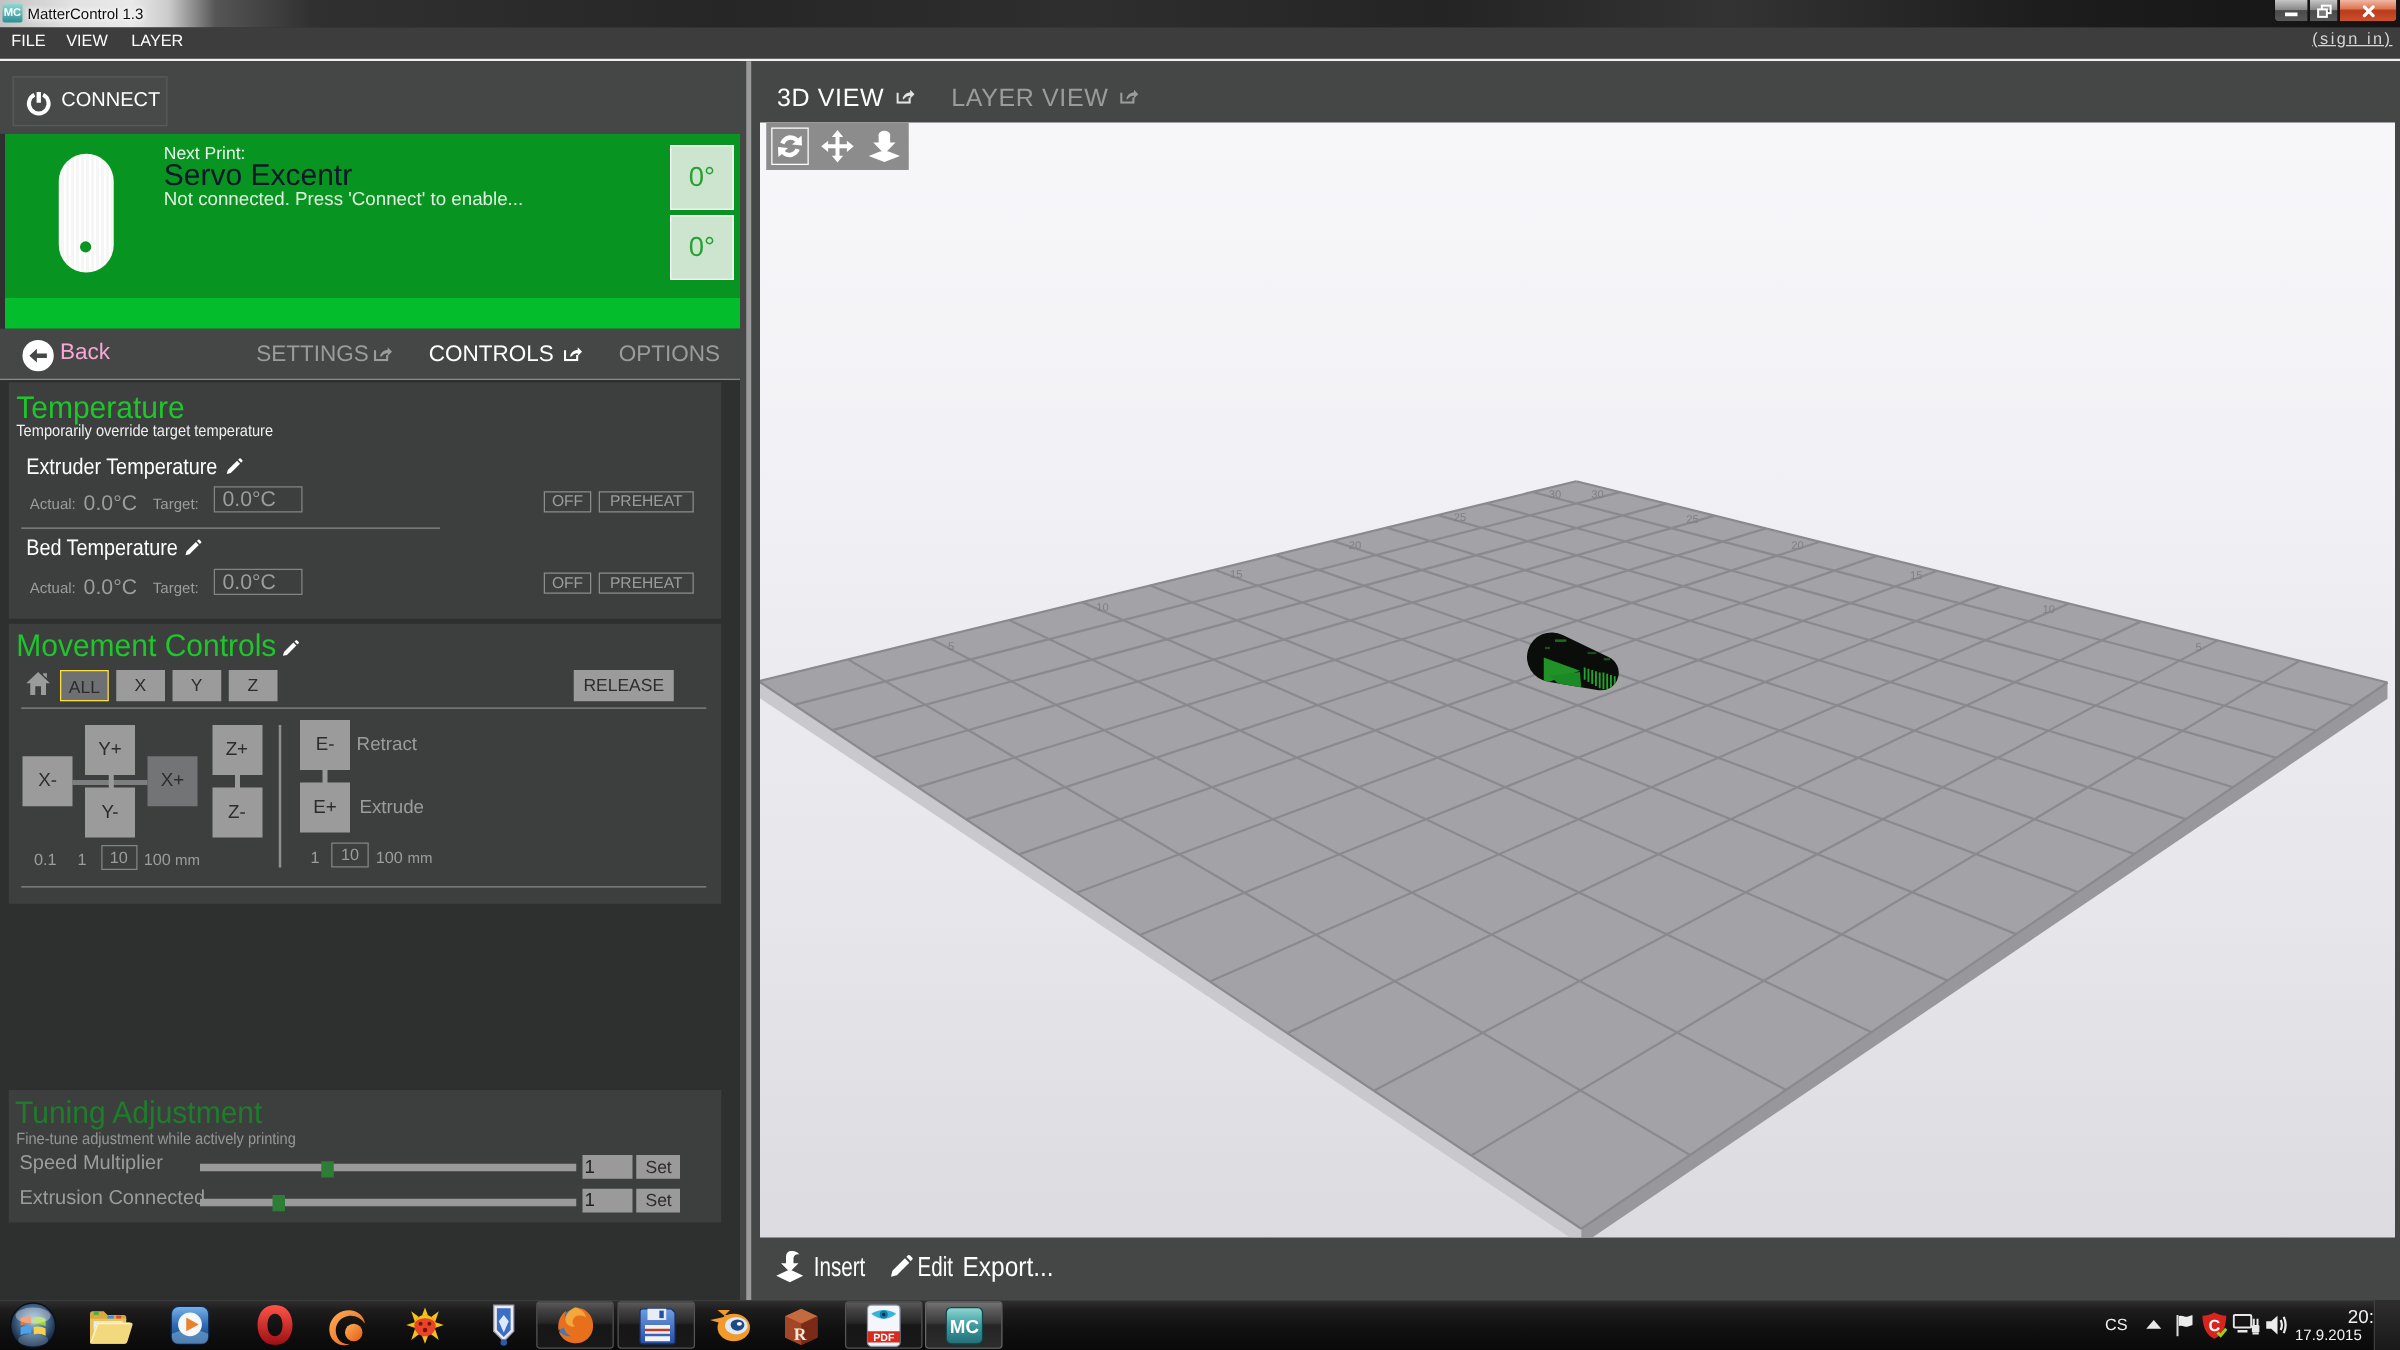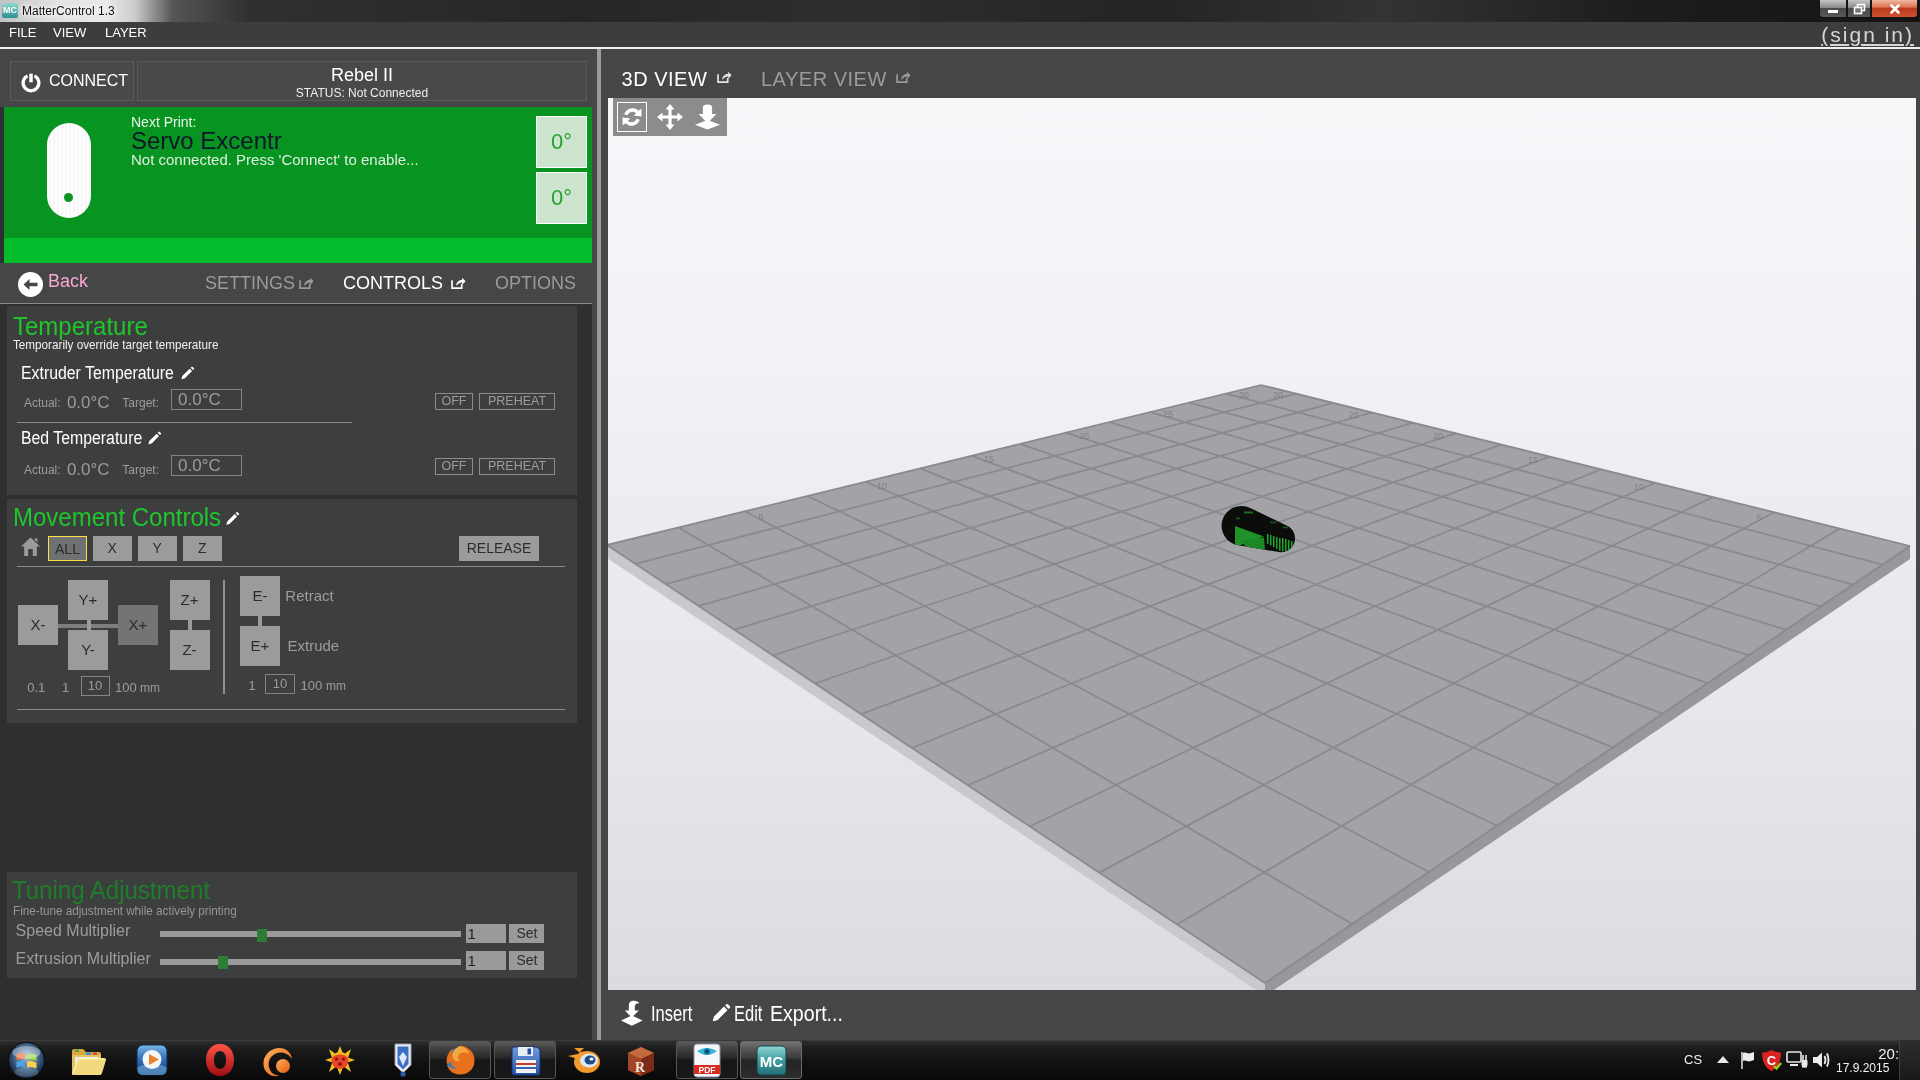--- a/index.html
+++ b/index.html
@@ -18,21 +18,21 @@
 #winbtns{position:absolute;right:2px;top:0;height:18px;display:flex}
 #winbtns .wb{height:18px;border:1px solid #141414;border-top:none;position:relative;
  background:linear-gradient(180deg,#c6c6c6 0%,#898989 45%,#4a4a4a 50%,#585858 100%)}
 #winbtns .wb.min{width:28px;border-radius:0 0 0 4px}
 #winbtns .wb.res{width:24px}
 #winbtns .wb.cls{width:47px;border-radius:0 0 4px 0;
  background:linear-gradient(180deg,#f0b7a4 0%,#dd7853 40%,#bb3a1c 50%,#ca512e 100%)}
 #winbtns .g{position:absolute;left:0;top:0;width:100%;height:100%;display:flex;align-items:center;justify-content:center}
 #menubar{position:absolute;left:0;top:22px;width:1920px;height:25px;background:#3d3d3d}
 #menubar .mi{position:absolute;top:25px;font-size:13px;color:#fff}
-#signin{position:absolute;right:6px;top:25px;font-size:21px;letter-spacing:2px;color:#d6d6d6;text-decoration:underline}
+#signin{position:absolute;right:6px;top:25px;font-size:13px;letter-spacing:2px;color:#d6d6d6;text-decoration:underline}
 #menuline{position:absolute;left:0;top:47px;width:1920px;height:2px;background:#f0f0f0}
 #leftpanel{position:absolute;left:0;top:49px;width:592px;height:991px;background:#2e3030}
 #lp-top{position:absolute;left:0;top:0;width:592px;height:58px;background:#454747}
 .btn-connect{position:absolute;left:10px;top:12px;width:124px;height:40px;background:#484a4a;border:1px solid #595b5b;color:#fff}
 .btn-connect .tx{position:absolute;left:38px;top:10px;font-size:16px}
 #printerbox{position:absolute;left:137px;top:12px;width:450px;height:40px;background:#484a4a;border:1px solid #595b5b;color:#fff;text-align:center}
 #printerbox .t1{font-size:18px;margin-top:3px}
 #printerbox .t2{font-size:12px;color:#ededed;margin-top:0px}
 #greenpanel{position:absolute;left:4px;top:58px;width:588px;height:131px;background:#089420}
 #greenstrip{position:absolute;left:4px;top:189px;width:588px;height:25px;background:#04bd2c}
@@ -97,24 +97,20 @@
 <div id="menuline"></div>
 <div id="leftpanel">
  <div id="lp-top"></div>
  <div class="btn-connect">
    <svg class="abs" style="left:9px;top:10px" width="22" height="22" viewBox="0 0 24 24">
           <path d="M12 1.8 L12 11.2" stroke="#fff" stroke-width="3.8" stroke-linecap="butt"></path>
           <path d="M8.2 4.2 A8.6 8.6 0 1 0 15.8 4.2" fill="none" stroke="#fff" stroke-width="3.5"></path>
         </svg>
    <div class="tx">CONNECT</div>
  </div>
- <div id="printerbox">
-        <div class="t1">Rebel II</div>
-        <div class="t2">STATUS: Not Connected</div>
-      </div>
  <div id="greenpanel">
    <div id="thumb">
           <div class="dot"></div>
         </div>
    <div class="np">Next Print:</div>
    <div class="sv">Servo Excentr</div>
    <div class="nc">Not connected. Press 'Connect' to enable...</div>
    <div class="degbox" style="left:532px;top:9px">0°</div>
    <div class="degbox" style="left:532px;top:65px">0°</div>
  </div>
@@ -207,21 +203,21 @@
 
 
  <div class="sect" style="top:823px;height:106px">
    <div class="hdr dim" style="left:5px;top:4.2px">Tuning Adjustment</div>
    <div class="abs nw cx90" style="left:5.5px;top:30.6px;font-size:13px;color:#969696">Fine-tune adjustment while actively printing</div>
    <div class="abs grey nw" style="left:8.6px;top:49.8px;font-size:16px">Speed Multiplier</div>
    <div class="abs" style="left:153px;top:59.3px;width:301px;height:6px;background:#9a9a9a"></div>
    <div class="abs" style="left:249.9px;top:56.8px;width:10px;height:13px;background:#2e7d36"></div>
    <div class="abs" style="left:458.6px;top:51.8px;width:40px;height:19px;background:#9a9a9a;color:#222;font-size:15px;line-height:19px;padding-left:2px">1</div>
    <div class="gbtn" style="left:502.4px;top:51.8px;width:35px;height:19px;font-size:14px;line-height:18px;background:#9a9a9a">Set</div>
-   <div class="abs grey nw" style="left:8.6px;top:77.9px;font-size:16px">Extrusion Multiplier</div>
+   <div class="abs grey nw" style="left:8.6px;top:77.9px;font-size:16px">Extrusion Connected</div>
    <div class="abs" style="left:153px;top:87.4px;width:301px;height:6px;background:#9a9a9a"></div>
    <div class="abs" style="left:210.8px;top:84px;width:10px;height:13px;background:#2e7d36"></div>
    <div class="abs" style="left:458.6px;top:79.3px;width:40px;height:19px;background:#9a9a9a;color:#222;font-size:15px;line-height:19px;padding-left:2px">1</div>
    <div class="gbtn" style="left:502.4px;top:79.3px;width:35px;height:19px;font-size:14px;line-height:18px;background:#9a9a9a">Set</div>
  </div>
 </div>
 
 <div class="abs" style="left:592px;top:49px;width:1328px;height:991px;background:#454747">
  <div class="abs" style="left:5px;top:0;width:4px;height:991px;background:#9a9a9a"></div>
  <div class="abs nw" style="left:29.6px;top:19.4px;font-size:20px;color:#fff;letter-spacing:.5px">3D VIEW</div>

